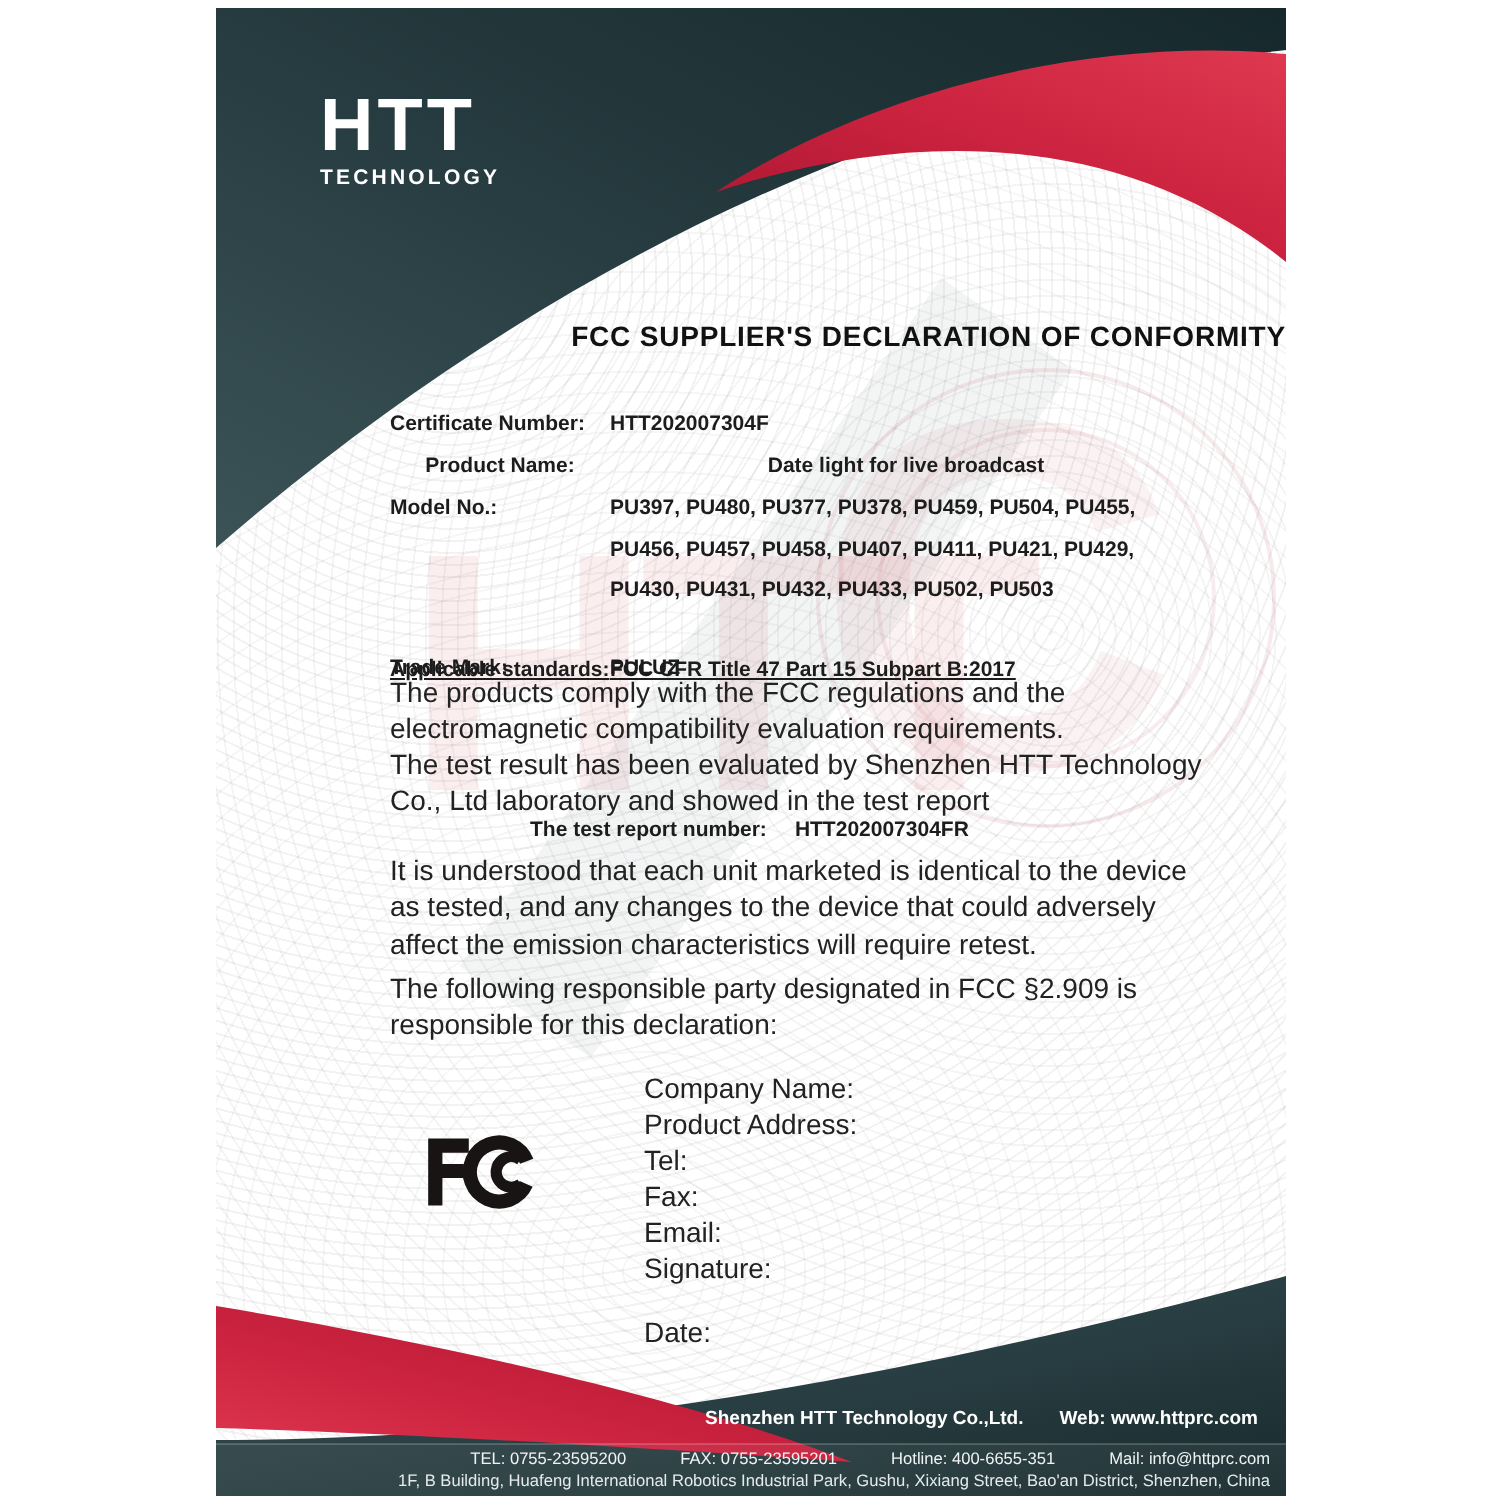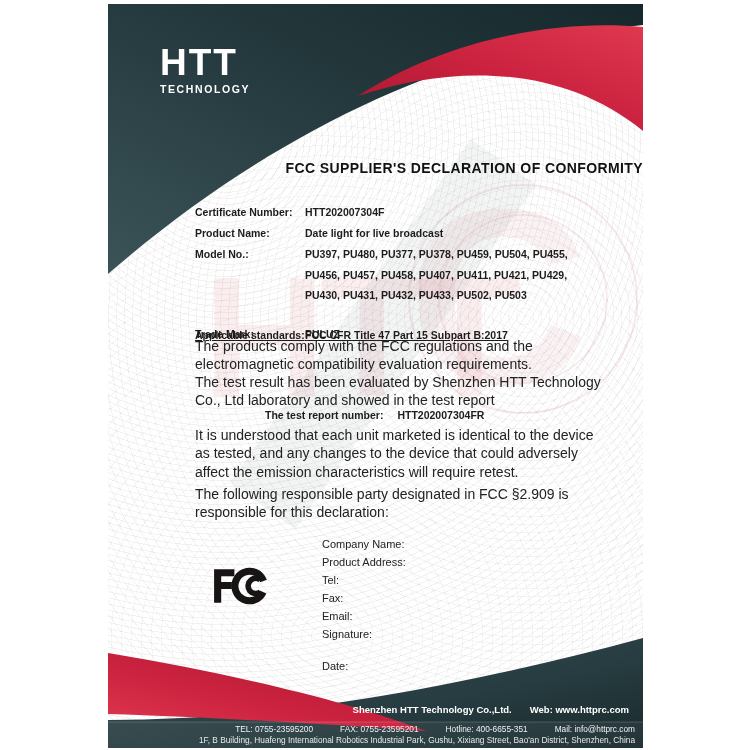--- a/index.html
+++ b/index.html
@@ -39,32 +39,32 @@
 
   .content { position:absolute; inset:0; z-index:2; color:#1c1c1c; }
   .abs { position:absolute; left:87px; width:406px; }
 
   .title { top:156px; left:0; width:535px; text-align:right; font-size:14px;
     font-weight:bold; letter-spacing:0.4px; color:#111; }
 
   .row { display:flex; font-size:10.5px; font-weight:bold; line-height:20px; }
   .row .lbl { width:110px; flex:0 0 110px; }
   .row .val { flex:1; }
-  .r1 { top:198px; } .r2 { top:219px; } .r3 { top:240px; } .r4 { top:320px; } .r5 { top:321px;text-decoration:underline; }
+  .r1 { top:198px; } .r2 { top:219px;text-align:center; } .r3 { top:240px; } .r4 { top:320px; } .r5 { top:321px;text-decoration:underline; }
   .mline { line-height:20.7px; }
 
   .para { font-size:14px; line-height:18.3px; color:#222; }
   .p1 { top:333px; } .p2 { top:369px; } .p3 { top:422px; width:412px; } .p4 { top:481px; }
   .report { top:405px; left:157px; font-size:10.5px; font-weight:bold; }
   .report .rv { margin-left:14px; }
 
   .fcc { position:absolute; left:100px; top:558px; width:66px; height:48px; z-index:2; }
 
   .form { position:absolute; left:214px; top:531px; z-index:2; }
-  .form div { font-size:11px; line-height:18.1px; color:#222; }
+  .form div { font-size:14px; line-height:18.1px; color:#222; }
   .form div:last-child { margin-top:13px; }
 
   .footer-company { position:absolute; right:14px; bottom:33px; z-index:3; color:#ffffff;
     font-size:9.5px; font-weight:bold; white-space:nowrap; }
   .footer-company .web { margin-left:18px; }
 
   .footer-bar { position:absolute; left:0; right:0; bottom:2px; height:24px; z-index:3;
     display:flex; flex-direction:column; justify-content:center; align-items:flex-end;
     padding-right:8px; color:#eef3f4; }
   .fb-line1 { display:flex; gap:27px; font-size:8.3px; line-height:10px; white-space:nowrap; }

